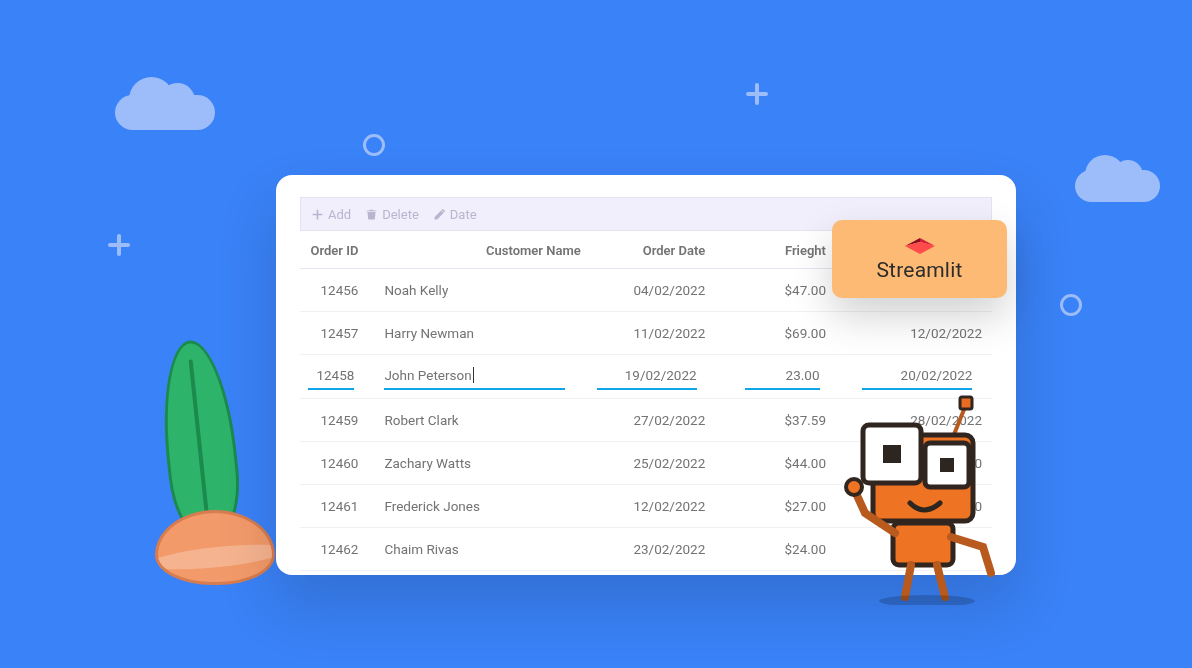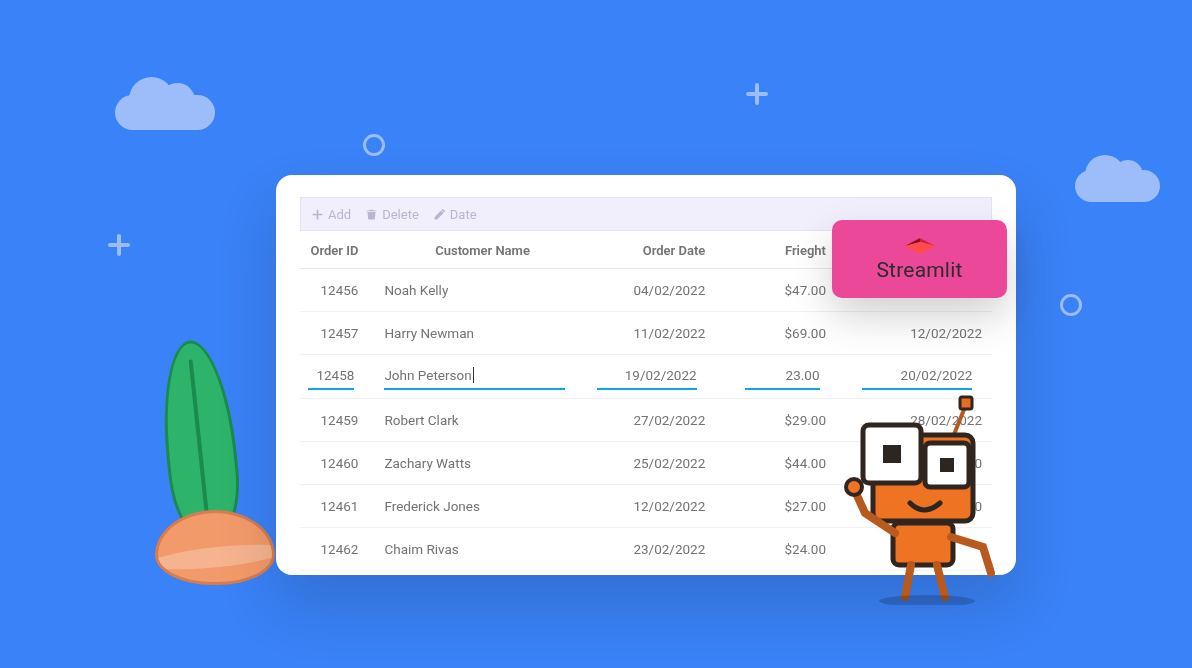--- a/index.html
+++ b/index.html
@@ -112,21 +112,21 @@
   .tb-btn { display: flex; align-items: center; gap: 4px; cursor: pointer; }
   .tb-btn svg { width: 13px; height: 13px; }
 
   table {
     width: 100%;
     border-collapse: collapse;
     font-size: 13.5px;
     color: #737373;
   }
   thead th {
-    text-align: center;
+    text-align: right;
     font-weight: 600;
     padding: 12px 8px 10px;
     border-bottom: 1px solid #e7e7ef;
     font-size: 13px;
   }
   tbody td {
     padding: 13px 8px;
     border-bottom: 1px solid #f0f0f5;
   }
   .col-id     { width: 72px; text-align: right; padding-right: 18px !important; }
@@ -156,21 +156,21 @@
     margin-left:1px;
     animation: blink 1.1s steps(1) infinite;
   }
   @keyframes blink { 50% { opacity: 0; } }
 
   
   .badge {
     position: absolute;
     left: 832px; top: 220px;
     width: 175px; height: 78px;
-    background: #ec4899;
+    background: #fdba74;
     border-radius: 10px;
     box-shadow: 0 18px 40px rgba(0,0,0,0.18);
     display: flex;
     flex-direction: column;
     align-items: center;
     justify-content: center;
     gap: 2px;
   }
   .badge-label {
     font-size: 21px;
@@ -261,21 +261,21 @@
             <span class="edit-cell r">23.00</span>
           </td>
           <td class="col-ship">
             <span class="edit-cell r">20/02/2022</span>
           </td>
         </tr>
         <tr>
           <td class="col-id">12459</td>
           <td class="col-name">Robert Clark</td>
           <td class="col-date">27/02/2022</td>
-          <td class="col-freight">$29.00</td>
+          <td class="col-freight">$37.59</td>
           <td class="col-ship">28/02/2022</td>
         </tr>
         <tr>
           <td class="col-id">12460</td>
           <td class="col-name">Zachary Watts</td>
           <td class="col-date">25/02/2022</td>
           <td class="col-freight">$44.00</td>
           <td class="col-ship">22/0</td>
         </tr>
         <tr>

